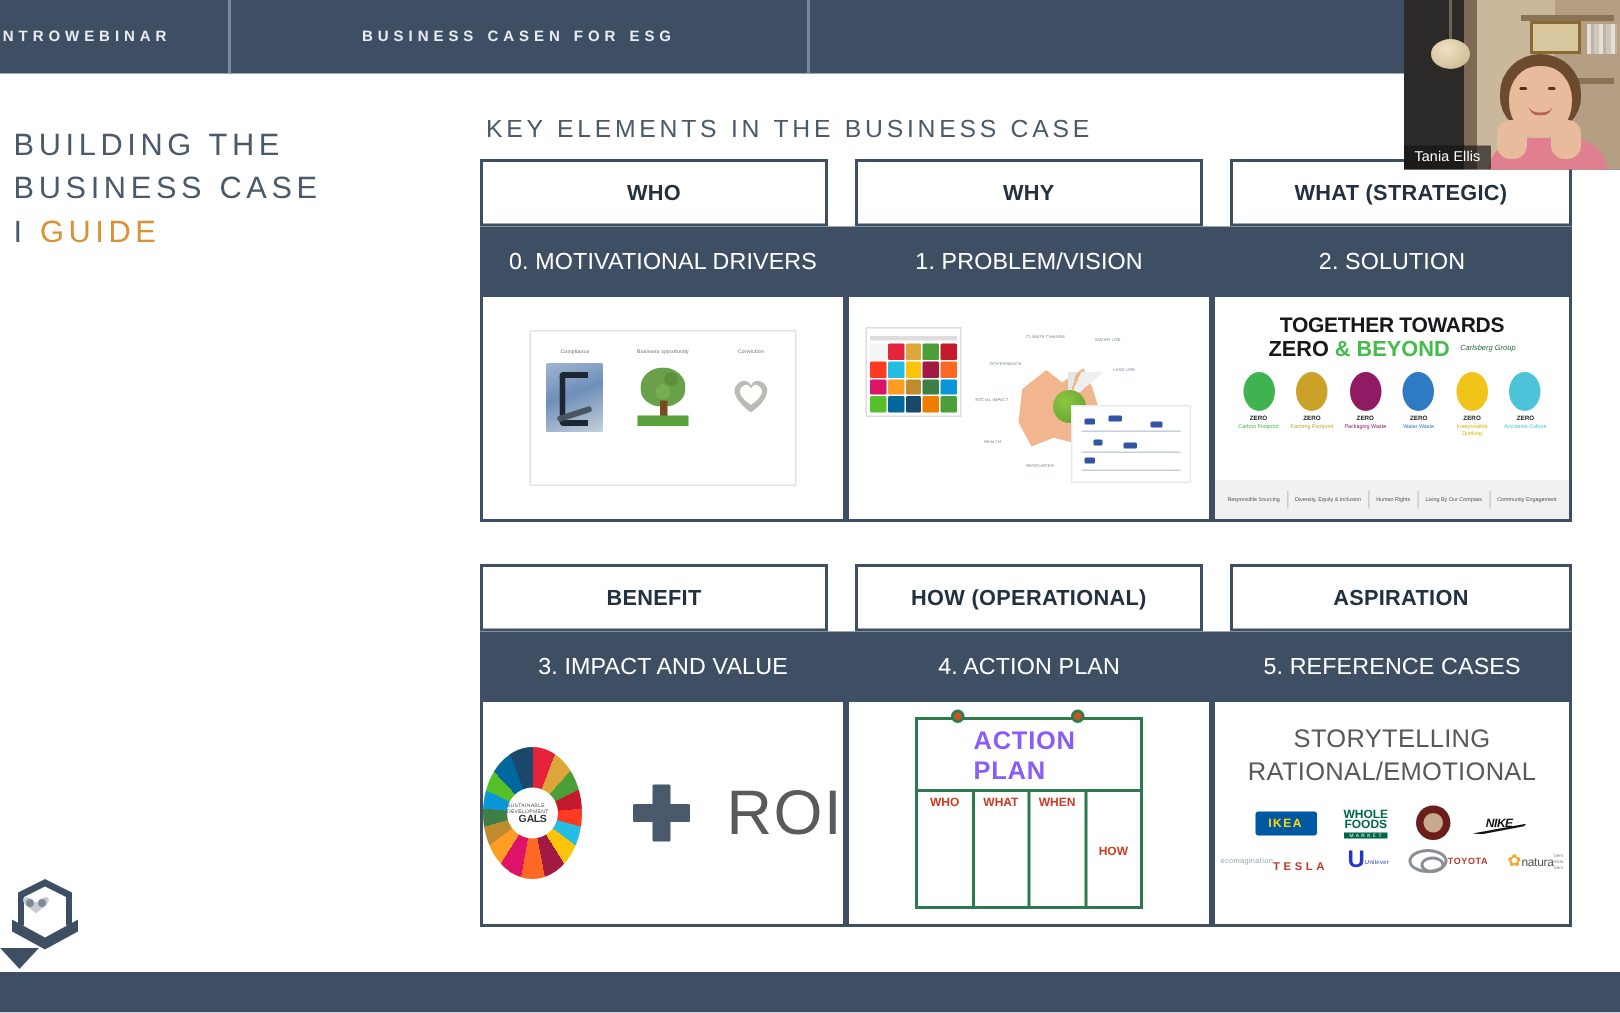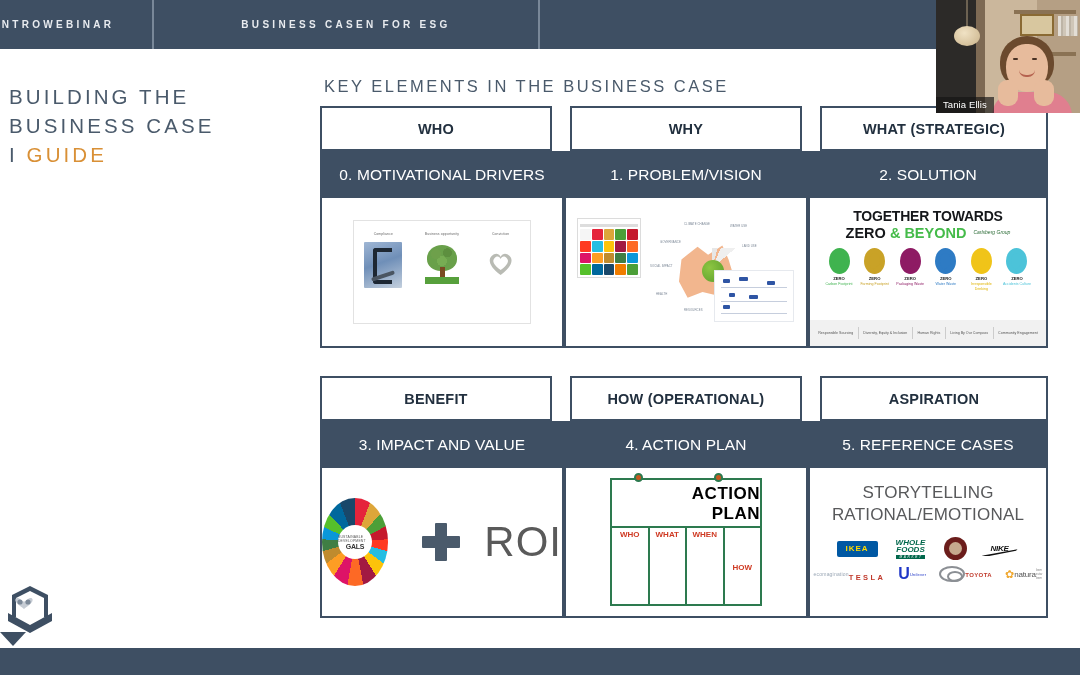--- a/index.html
+++ b/index.html
@@ -207,21 +207,21 @@
   .apwrap { width:100%; height:100%; display:flex; align-items:center; justify-content:center; }
   .apbox { width: 152px; position: relative; }
   .apbox .pin {
     position:absolute; top:-5px; width:9px; height:9px; border-radius:50%;
     background:#c9571f; border:2px solid #2d7a4f;
   }
   .apbox .pin.l { left: 24px; }
   .apbox .pin.r { left: 104px; }
   .apbox .board { border: 2.5px solid #2d7a4f; background:#fff; }
   .apbox .title {
-    text-align:right; font-size:17px; font-weight:bold; color:#000000;
+    text-align:left; font-size:17px; font-weight:bold; color:#8b5cf6;
     font-family:"Liberation Sans", sans-serif; letter-spacing:.5px; padding: 4px 0 2px; margin-left: 37px;
   }
   .apbox .cols { display:flex; border-top: 2px solid #2d7a4f; }
   .apbox .cols > div {
     flex:1; text-align:center; font-size:8px; font-weight:bold; color:#cf3a23;
     padding: 2px 0; border-right:2px solid #2d7a4f;
   }
   .apbox .cols > div:last-child { border-right:none;margin-top:33px; }
   .apbox .body { display:flex; height: 30px; }
   .apbox .body > div { flex:1; border-right:2px solid #2d7a4f; }
@@ -233,21 +233,21 @@
     text-align:center; font-size:17px; color:#58595b; letter-spacing:.2px; line-height:1.3;
   }
   .logos { margin-top: 11px; }
   .logorow { display:flex; align-items:center; justify-content:center; gap: 13px; margin-top: 6px; }
   .logo { display:flex; align-items:center; justify-content:center; }
   .lg-ikea {
     width:41px; height:16px; background:#0058a3; border-radius:2px;
     color:#ffdb00; font-weight:bold; font-size:8px; letter-spacing:1px;
     display:flex; align-items:center; justify-content:center;
   }
-  .lg-wf { width:40px; text-align:center; color:#00674b;font-style:italic; }
+  .lg-wf { width:40px; text-align:center; color:#00674b; }
   .lg-wf .a { font-weight:bold; font-size:8px; line-height:.95; }
   .lg-wf .b { font-weight:bold; font-size:8px; line-height:.95; }
   .lg-wf .c { background:#00674b; color:#fff; font-size:3.2px; letter-spacing:.4px; margin-top:1px; }
   .lg-sb { width:23px; height:23px; border-radius:50%; background:#6b1d1b; position:relative; }
   .lg-sb::after { content:""; position:absolute; left:5px; top:5px; width:13px; height:13px; border-radius:50%; background:#c6a98e; }
   .lg-nike { width:40px; height:15px; position:relative; }
   .lg-nike .wd { font-weight:bold; font-style:italic; font-size:8px; color:#111; letter-spacing:-.3px; }
   .lg-nike .sw {
     position:absolute; left:2px; bottom:0px; width:36px; height:7px; background:#111;
     clip-path: polygon(0% 92%, 100% 0%, 96% 24%, 18% 100%);

